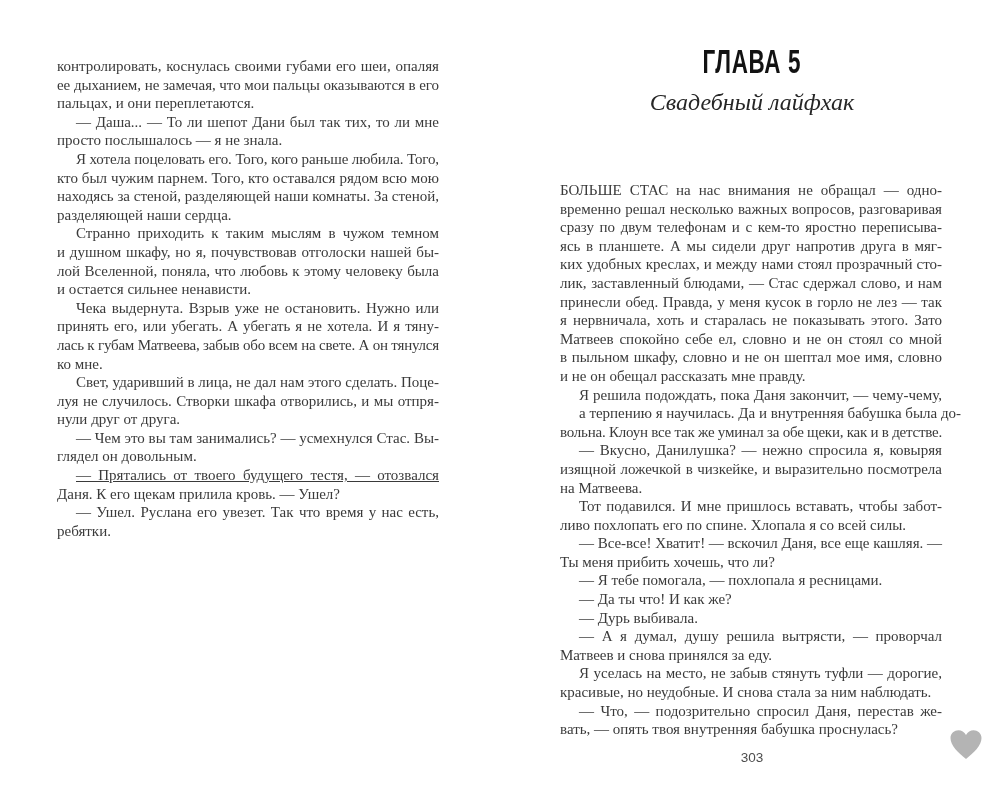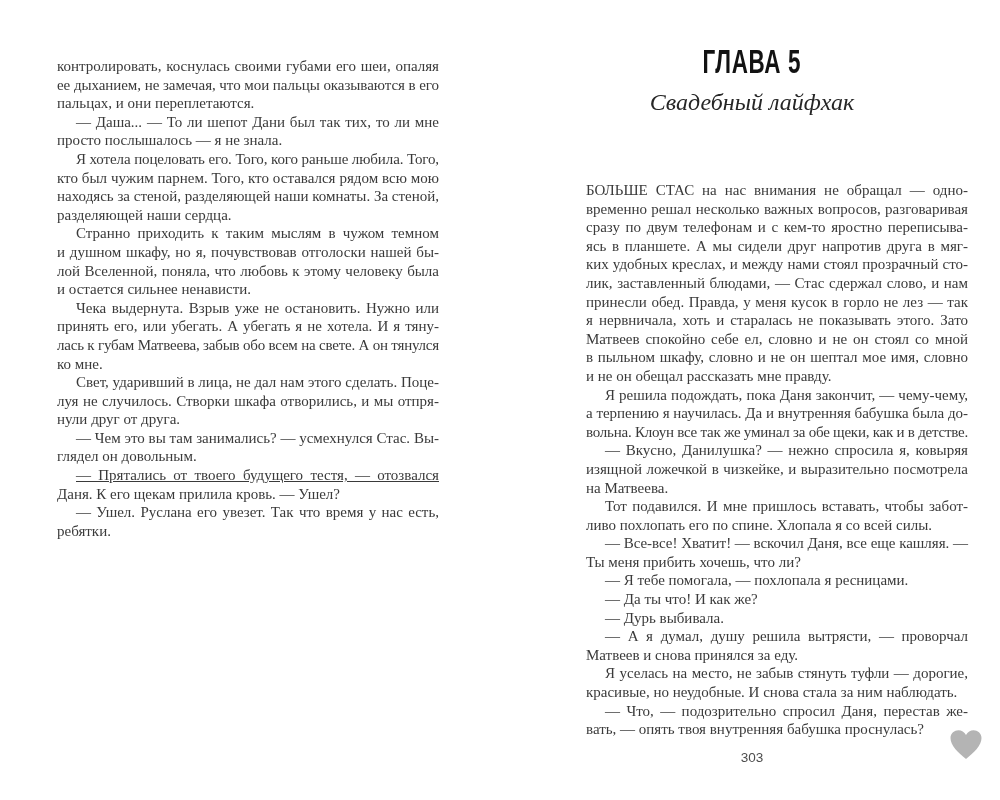--- a/index.html
+++ b/index.html
@@ -7,21 +7,21 @@
     width:1000px;height:800px;
     background:#ffffff;
     font-family:"Liberation Serif",serif;
     overflow:hidden;position:relative;
   }
   .page-col{
     position:absolute;
     color:#3a3a3a;
   }
   #left-col{left:57px;top:57px;width:382px;}
-  #right-col{left:586px;top:181px;width:382px;}
+  #right-col{left:560px;top:181px;width:382px;}
   .line{
     height:18.6px;
     line-height:18.6px;
     font-size:15px;
     white-space:nowrap;
     overflow:visible;
   }
   .line.indent{padding-left:19px;}
   .chapter-head{
     position:absolute;left:561px;top:44px;width:382px;
@@ -97,21 +97,21 @@
     <div class="line"><span style="word-spacing: 1.854px;">сразу по двум телефонам и с кем-то яростно переписыва-</span></div>
     <div class="line"><span style="word-spacing: 1.931px;">ясь в планшете. А мы сидели друг напротив друга в мяг-</span></div>
     <div class="line"><span style="word-spacing: 0.273px;">ких удобных креслах, и между нами стоял прозрачный сто-</span></div>
     <div class="line"><span style="word-spacing: 0.855px;">лик, заставленный блюдами, — Стас сдержал слово, и нам</span></div>
     <div class="line"><span style="word-spacing: 0.871px;">принесли обед. Правда, у меня кусок в горло не лез — так</span></div>
     <div class="line"><span style="word-spacing: 2.307px;">я нервничала, хоть и старалась не показывать этого. Зато</span></div>
     <div class="line"><span style="word-spacing: 2.138px;">Матвеев спокойно себе ел, словно и не он стоял со мной</span></div>
     <div class="line"><span style="word-spacing: 0.989px;">в пыльном шкафу, словно и не он шептал мое имя, словно</span></div>
     <div class="line"><span>и не он обещал рассказать мне правду.</span></div>
     <div class="line indent"><span style="word-spacing: 0.359px;">Я решила подождать, пока Даня закончит, — чему-чему,</span></div>
-    <div class="line"><span style="letter-spacing: -0.013px;">а терпению я научилась. Да и внутренняя бабушка была до-</span></div>
+    <div class="line"><span style="letter-spacing: -0.013px; margin-left: 19px;">а терпению я научилась. Да и внутренняя бабушка была до-</span></div>
     <div class="line"><span style="letter-spacing: -0.235px;">вольна. Клоун все так же уминал за обе щеки, как и в детстве.</span></div>
     <div class="line indent"><span style="word-spacing: 1.969px;">— Вкусно, Данилушка? — нежно спросила я, ковыряя</span></div>
     <div class="line"><span style="word-spacing: 0.771px;">изящной ложечкой в чизкейке, и выразительно посмотрела</span></div>
     <div class="line"><span>на Матвеева.</span></div>
     <div class="line indent"><span style="word-spacing: 1.58px;">Тот подавился. И мне пришлось вставать, чтобы забот-</span></div>
     <div class="line"><span>ливо похлопать его по спине. Хлопала я со всей силы.</span></div>
     <div class="line indent"><span style="letter-spacing: -0.028px;">— Все-все! Хватит! — вскочил Даня, все еще кашляя. —</span></div>
     <div class="line"><span>Ты меня прибить хочешь, что ли?</span></div>
     <div class="line indent"><span>— Я тебе помогала, — похлопала я ресницами.</span></div>
     <div class="line indent"><span>— Да ты что! И как же?</span></div>

